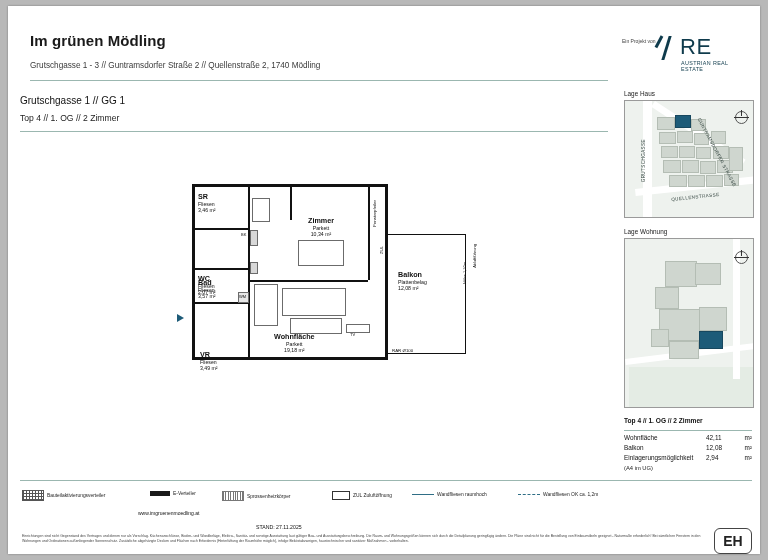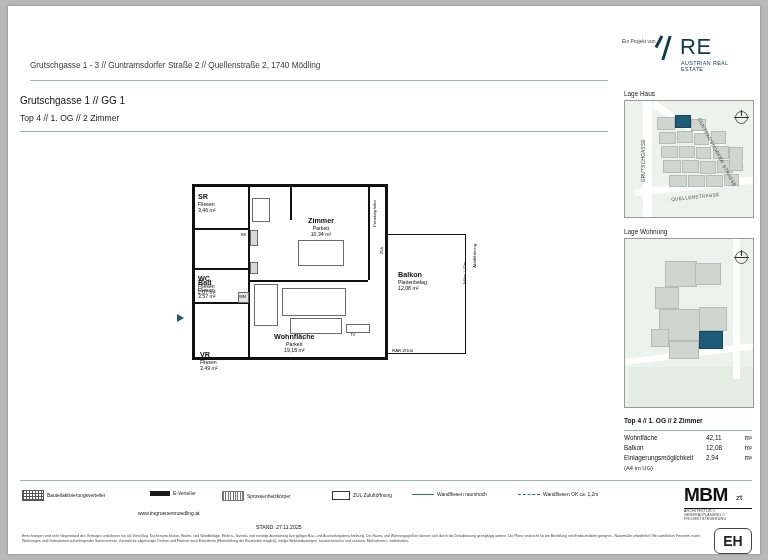--- a/index.html
+++ b/index.html
@@ -154,20 +154,21 @@
   .arrow{
     position:absolute;width:0;height:0;border-top:4px solid transparent;border-bottom:4px solid transparent;
     border-left:7px solid #1d5b78;
   }
 </style>
 </head>
 <body>
 
 <div class="sheet">
 
+  <div class="hdr-title">Im grünen Mödling</div>
   <div class="hdr-sub">Grutschgasse 1 - 3 // Guntramsdorfer Straße 2 // Quellenstraße 2, 1740 Mödling</div>
   <div class="hdr-rule"></div>
 
   <div class="proj-label">Ein Projekt von</div>
   <div class="logo-wrap">
     <div class="logo-a"></div>
     <div class="logo-re">RE</div>
     <div class="logo-sub">AUSTRIAN REAL ESTATE</div>
   </div>
 
@@ -360,23 +361,17 @@
       <span>Wandfliesen raumhoch</span>
     </div>
     <div class="lg-item" style="left:496px;top:4px;">
       <span class="sw sw-line2"></span>
       <span>Wandfliesen OK ca. 1,2m</span>
     </div>
     <div style="position:absolute;left:116px;top:22px;font-size:5px;color:#111;">www.imgruenenmoedling.at</div>
   </div>
   <div class="stand">STAND: 27.11.2025</div>
 
-  <div class="mbm">
-    <div class="mbm-txt">MBM</div>
-    <div class="mbm-zt">zt</div>
-    <div class="mbm-line"></div>
-    <div class="mbm-sub">ARCHITEKTUR // GENERALPLANUNG // PROJEKTSTEUERUNG</div>
-  </div>
 
   <div class="disclaimer">Einrichtungen sind nicht Gegenstand des Vertrages und dienen nur als Vorschlag. Küchenanschlüsse, Boden- und Wandbeläge, Elektro-, Sanitär- und sonstige Ausstattung laut gültiger Bau- und Ausstattungsbeschreibung. Die Raum- und Wohnungsgrößen können sich durch die Detailplanung geringfügig ändern. Die Pläne sind nicht für die Bestellung von Einbaumöbeln geeignet - Naturmaße erforderlich! Bei sämtlichen Fenstern in den Wohnungen und Ordinationen außenliegender Sonnenschutz. Zusätzliche abgehängte Decken und Flächen nach Erfordernis (Hinterlüftung der Raumhöhe möglich), infolge Beköstabzweigen, haustechnischer und sanitärer Maßnahmen - vorbehalten.</div>
   <div class="eh">EH</div>
 
 </div>
 
 </body></html>

